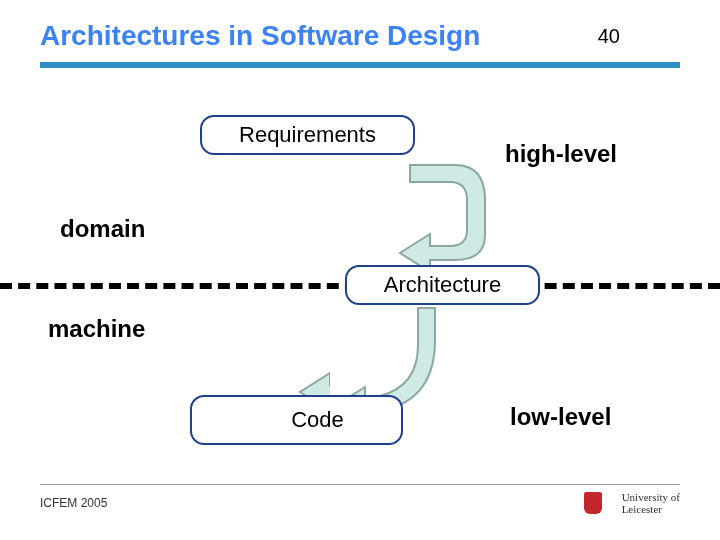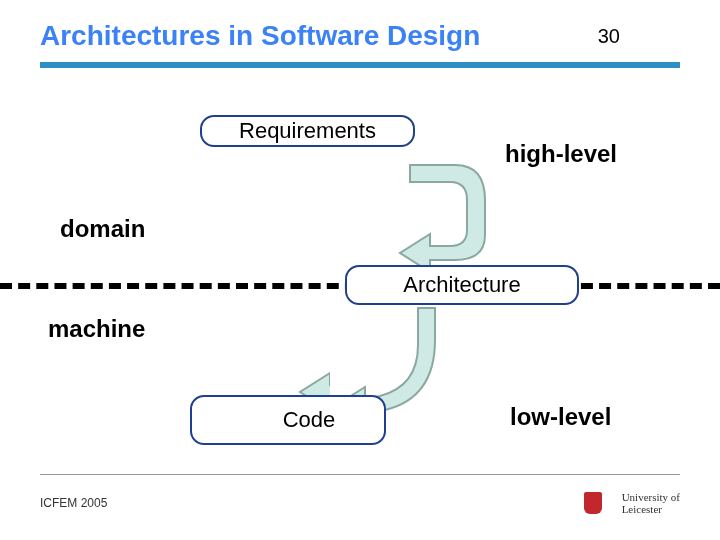--- a/index.html
+++ b/index.html
@@ -37,23 +37,23 @@
     position: absolute;
     border: 2px solid #1f3f8f;
     border-radius: 14px;
     background: #fff;
     display: flex;
     align-items: center;
     justify-content: center;
     font-size: 22px;
     color: #000;
   }
-  .box-req { left: 200px; top: 115px; width: 215px; height: 32px; padding: 14px 10px; }
-  .box-arch { left: 345px; top: 265px; width: 234px; height: 40px; }
-  .box-code { left: 190px; top: 395px; width: 196px; height: 50px; padding-left: 42px; }
+  .box-req { left: 200px; top: 115px; width: 215px; height: 40px; padding: 14px 10px; }
+  .box-arch { left: 345px; top: 265px; width: 195px; height: 40px; }
+  .box-code { left: 190px; top: 395px; width: 213px; height: 50px; padding-left: 42px; }
   .label {
     position: absolute;
     font-size: 24px;
     font-weight: bold;
     color: #000;
   }
   .label-highlevel { left: 505px; top: 120px; margin-top: 20px; }
   .label-lowlevel { left: 510px; top: 403px; }
   .label-domain { left: 60px; top: 215px; }
   .label-machine { left: 48px; top: 315px; }
@@ -70,21 +70,21 @@
   }
   .footer {
     position: absolute;
     bottom: 25px;
     left: 40px;
     right: 40px;
     display: flex;
     align-items: center;
     justify-content: space-between;
     border-top: 1px solid #999;
-    padding-top: 16px;
+    padding-top: 6px;
   }
   .footer-left {
     font-family: Arial, sans-serif;
     font-size: 12px;
     color: #333;
   }
   .footer-right {
     display: flex;
     align-items: center;
     gap: 20px;
@@ -100,21 +100,21 @@
     background: #c1272d;
     border-radius: 2px 2px 6px 6px;
     position: relative;
   }
 </style>
 </head>
 <body>
 
 <div class="title-bar">
   <span class="title">Architectures in Software Design</span>
-  <span class="page-num">30</span>
+  <span class="page-num">40</span>
   <div class="title-rule"></div>
 </div>
 
 <div class="dashed-line"></div>
 
 <svg class="arrow-svg" style="left:395px; top:160px;" width="110" height="115" viewBox="0 0 110 115">
   <path d="M15 5 L60 5 Q90 5 90 40 L90 75 Q90 100 60 100 L35 100 L35 112 L5 93 L35 74 L35 86 L55 86 Q72 86 72 70 L72 40 Q72 22 55 22 L15 22 Z" fill="#cfe9e4" stroke="#8aa8a0" stroke-width="2"></path>
 </svg>
 
 <svg class="arrow-svg" style="left:295px; top:300px;" width="150" height="130" viewBox="0 0 150 130">

